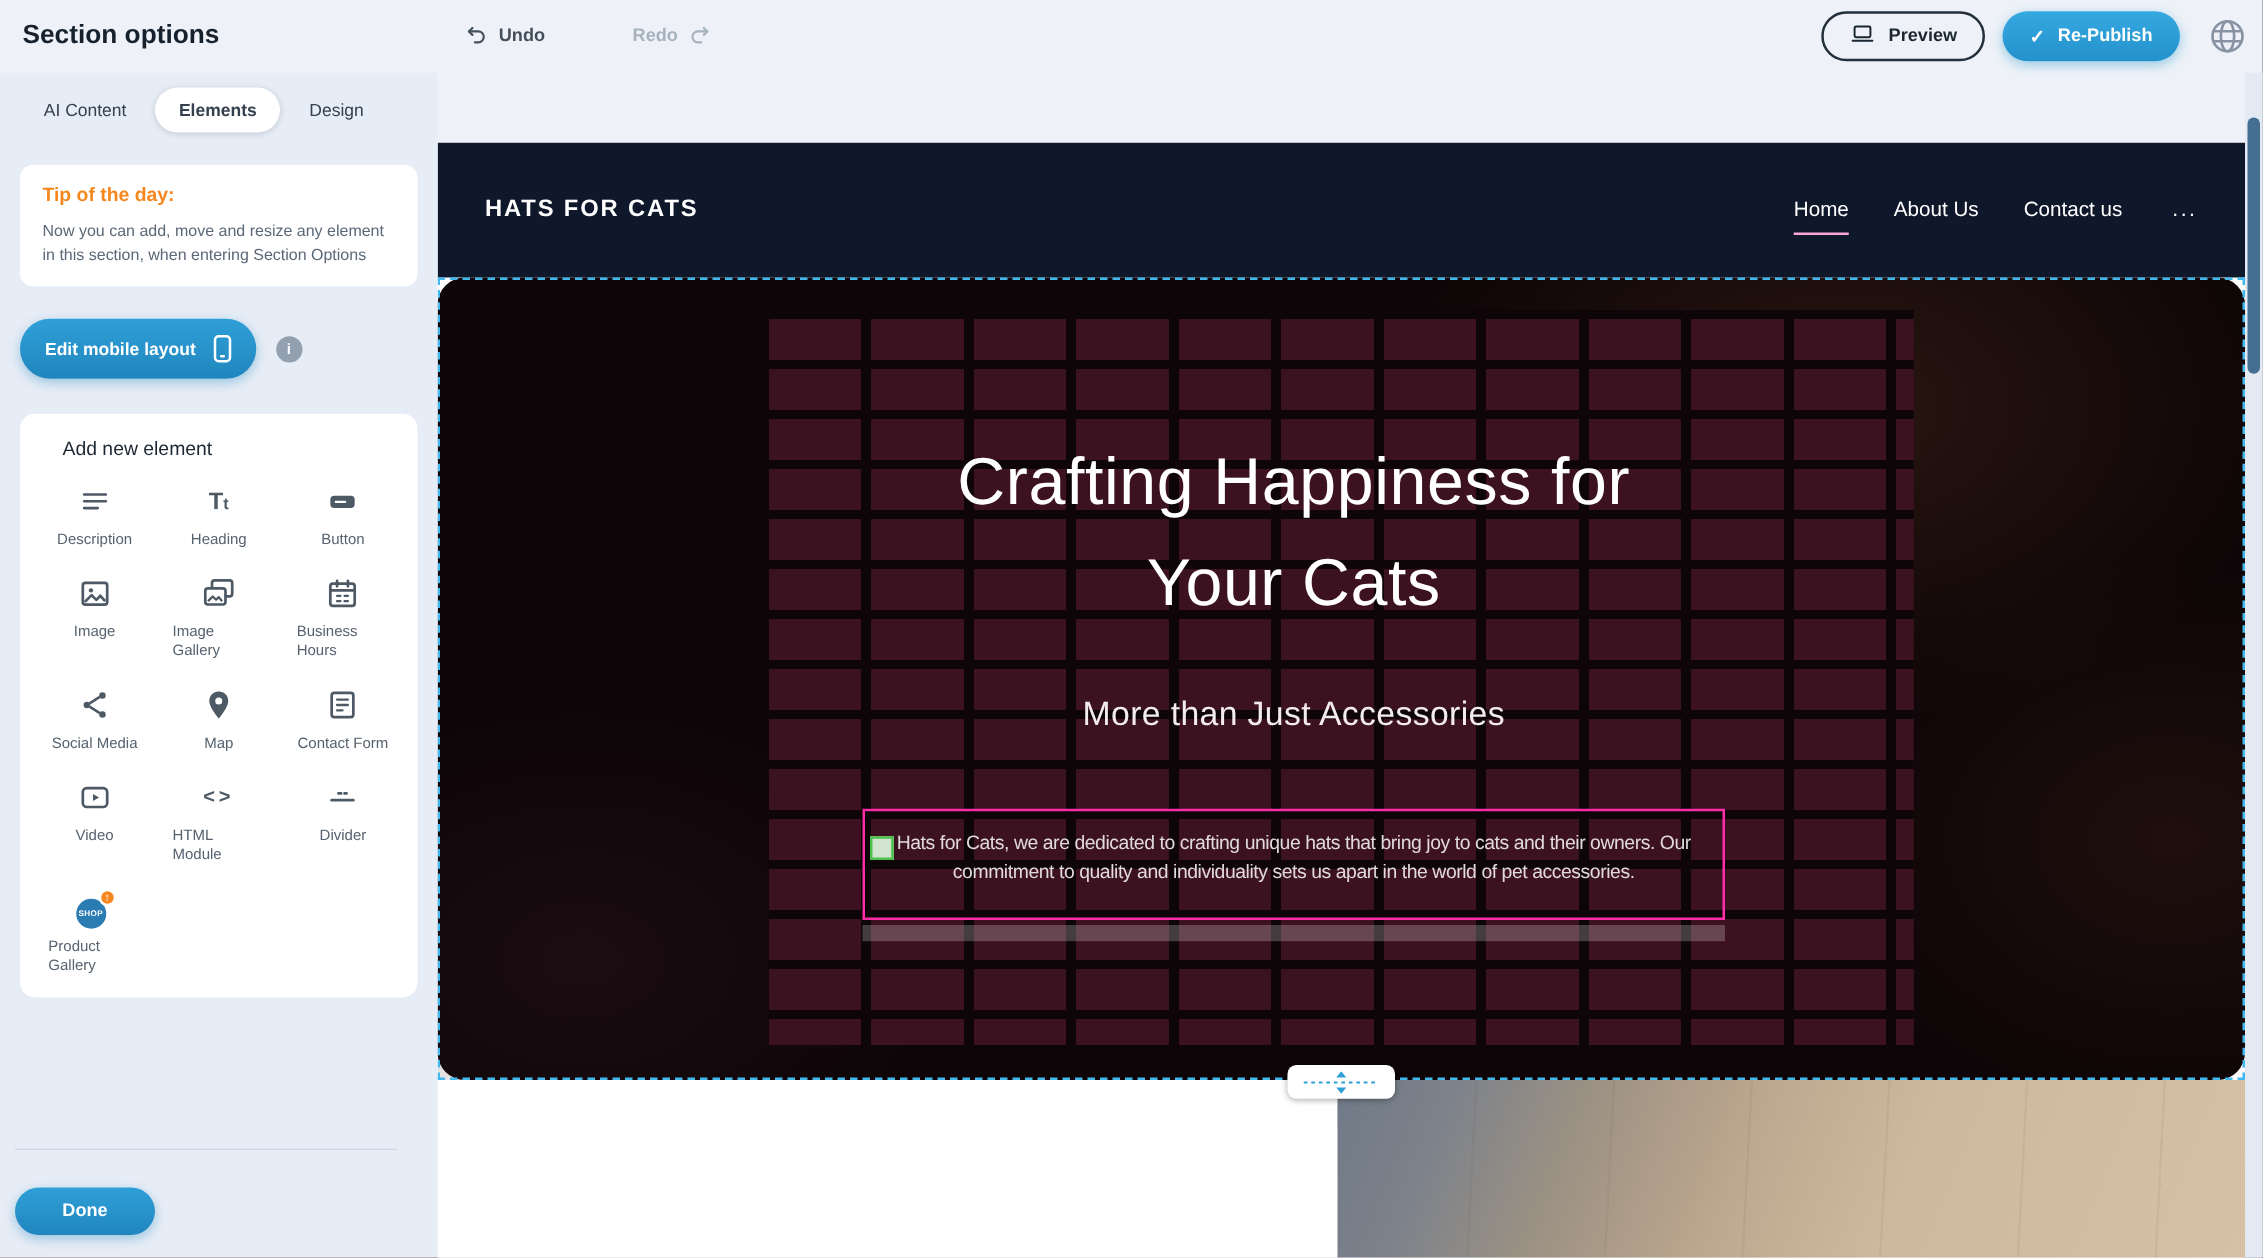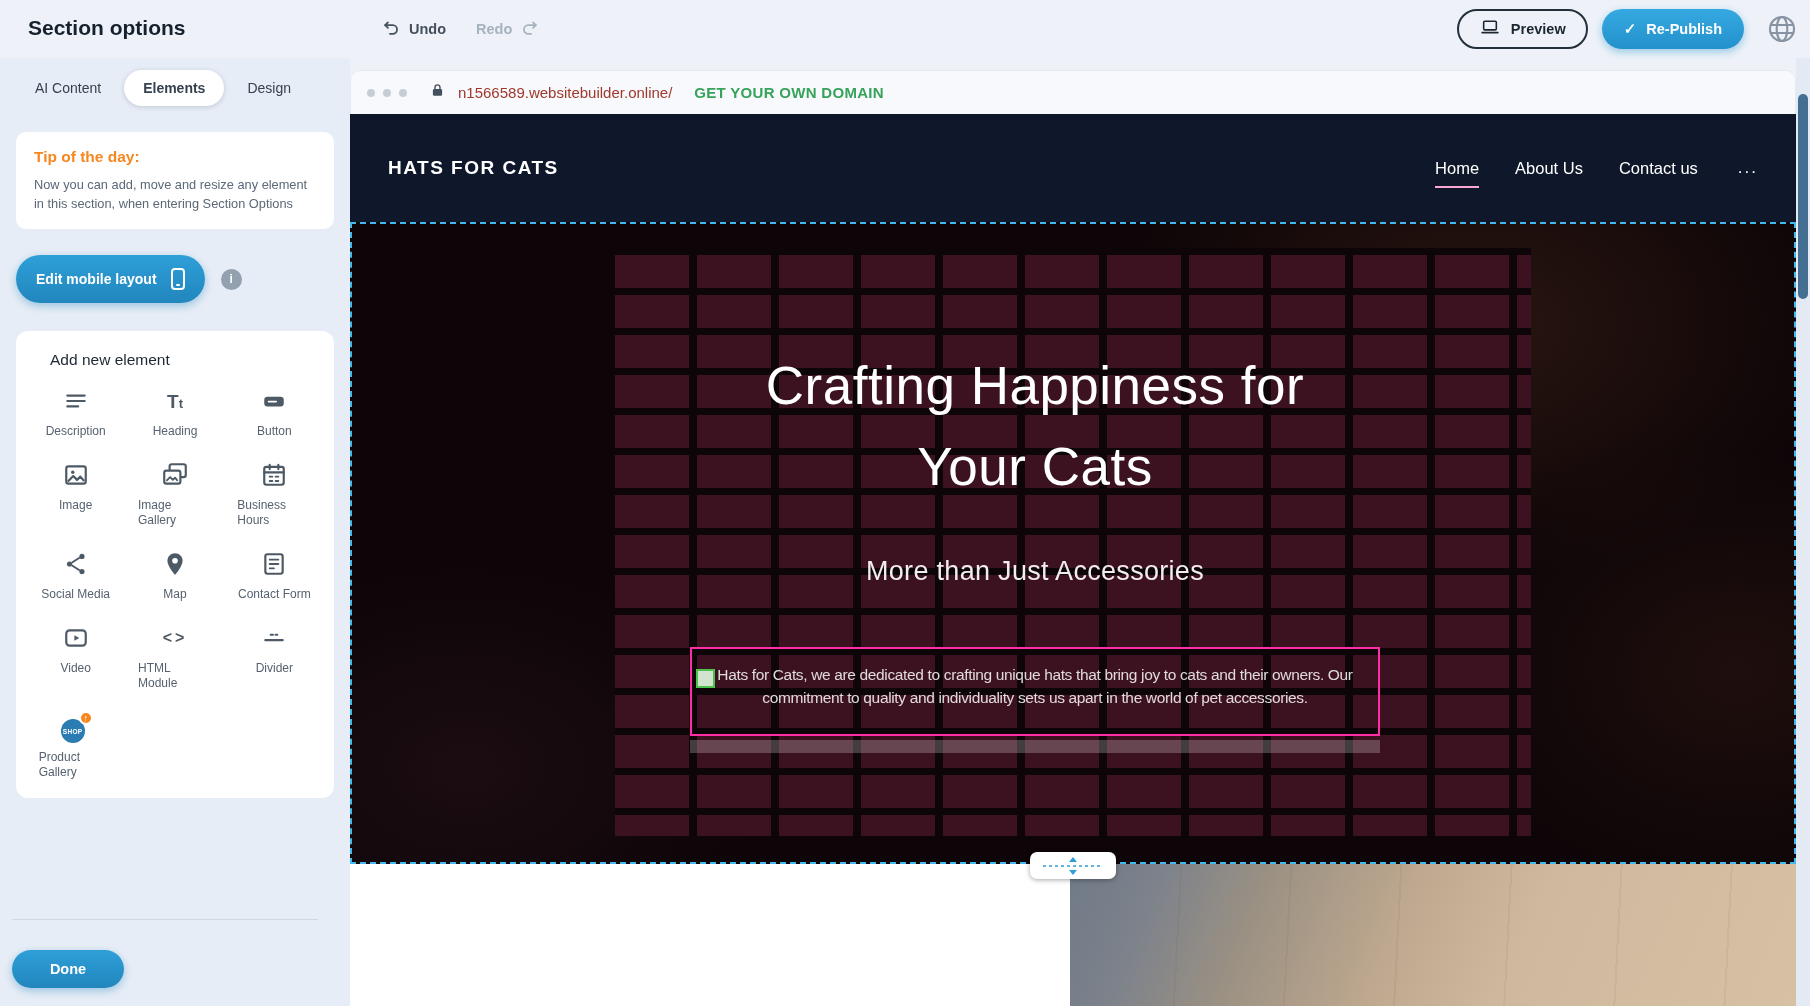--- a/index.html
+++ b/index.html
@@ -2,25 +2,25 @@
 <html><head>
 <meta charset="utf-8">
 <style>
   * { box-sizing: border-box; margin: 0; padding: 0; }
   body {
     width: 1810px; height: 1006px; overflow: hidden; position: relative;
     font-family: "Liberation Sans", sans-serif; background: #eef2f8; color: #222;
   }
 
   
-  .topbar { position: absolute; left: 10px; top: 0; right: 0; height: 58px; background: #eef2f8; z-index: 20; }
+  .topbar { position: absolute; left: 0; top: 0; right: 0; height: 58px; background: #eef2f8; z-index: 20; }
   .topbar-title { position: absolute; left: 18px; top: 16px; font-size: 21px; font-weight: 700; color: #16212d; }
   .history { position: absolute; left: 372px; top: 0; height: 58px; display: flex; align-items: center; gap: 30px; }
   .hist-btn { display: flex; align-items: center; gap: 8px; font-size: 14.5px; font-weight: 700; color: #444f5c; cursor: pointer; }
-  .hist-btn.disabled { color: #a7b2bf; cursor: default; }
+  .hist-btn.disabled { color: #a7b2bf; cursor: default; margin-left: 40px; }
   .topbar-right { position: absolute; right: 66px; top: 9px; display: flex; align-items: center; gap: 14px; }
   .btn-preview { height: 40px; padding: 0 20px; border: 2px solid #232f3b; border-radius: 21px;
     display: flex; align-items: center; gap: 10px; font-size: 14.5px; font-weight: 700; color: #1b2631;
     background: transparent; cursor: pointer; }
   .btn-republish { height: 40px; padding: 0 22px; border-radius: 21px; border: none; cursor: pointer;
     background: linear-gradient(180deg, #36a9e1, #2391cc); color: #fff; display: flex; align-items: center;
     gap: 10px; font-size: 14.5px; font-weight: 700; box-shadow: 0 3px 9px rgba(41,150,204,.45); }
   .check-glyph { font-size: 15px; font-weight: 700; }
   .globe-btn { position: absolute; right: 12px; top: 13px; width: 32px; height: 32px; cursor: pointer; }
 
@@ -76,21 +76,21 @@
 
   
   .site { position: absolute; left: 0; top: 56px; right: 14px; bottom: 0; background: #fff; overflow: hidden; }
   .site-header { height: 108px; background: #0f172a; display: flex; align-items: center; padding: 0 38px; }
   .site-logo { color: #fff; font-size: 19px; font-weight: 700; letter-spacing: 1.5px; cursor: pointer; }
   .site-nav { margin-left: auto; display: flex; align-items: center; gap: 36px; color: #fff; font-size: 16.5px; }
   .nav-item { cursor: pointer; }
   .nav-item.active { border-bottom: 2px solid #f9a8d4; padding-bottom: 8px; margin-bottom: -10px; }
   .nav-more { cursor: pointer; font-size: 17px; letter-spacing: 2px; margin-left: 4px; }
 
-  .hero { position: relative; height: 642px; background: #0d0507; overflow: visible; }
+  .hero { position: relative; height: 642px; background: #0d0507; overflow: visible; border-radius: 22px; }
   .hero-glow { position: absolute; inset: 0; pointer-events: none;
     background:
       radial-gradient(520px 360px at 78% 16%, rgba(140,80,50,.22), transparent 70%),
       radial-gradient(420px 320px at 96% 70%, rgba(110,60,40,.18), transparent 70%),
       radial-gradient(420px 300px at 8% 85%, rgba(60,30,45,.3), transparent 70%); }
   .tiles { position: absolute; left: 50%; transform: translateX(-50%); top: 26px; width: 916px; height: 588px;
     background-image:
       repeating-linear-gradient(180deg, #0d0507 0 7px, rgba(0,0,0,0) 7px 40px),
       repeating-linear-gradient(90deg, #3c1120 0 74px, #0d0507 74px 82px); }
   .hero-text-wrap { position: absolute; left: 0; top: 0; right: 76px; bottom: 0; }
@@ -328,35 +328,20 @@
 
     </div>
   </div>
 
   <div class="sidebar-divider"></div>
   <button class="btn-done">Done</button>
 </div>
 
 <div class="main">
 
-  <div class="browser-bar">
-    <div class="win-dots">
-      <span class="dot"></span>
-      <span class="dot"></span>
-      <span class="dot"></span>
-    </div>
-    <span>
-      <svg viewBox="0 0 24 24" width="17" height="17">
-          <rect x="5.5" y="10" width="13" height="9.5" rx="2" fill="#43505e"></rect>
-          <path d="M8.5 10V7.5a3.5 3.5 0 017 0V10" stroke="#43505e" stroke-width="2" fill="none"></path>
-        </svg>
-    </span>
-    <span class="url-text">n1566589.websitebuilder.online/</span>
-    <span class="domain-cta">GET YOUR OWN DOMAIN</span>
-  </div>
 
   <div class="site">
 
     <div class="site-header">
       <div class="site-logo">HATS FOR CATS</div>
       <div class="site-nav">
         <span class="nav-item active">Home</span>
         <span class="nav-item">About Us</span>
         <span class="nav-item">Contact us</span>
         <span class="nav-more">...</span>

